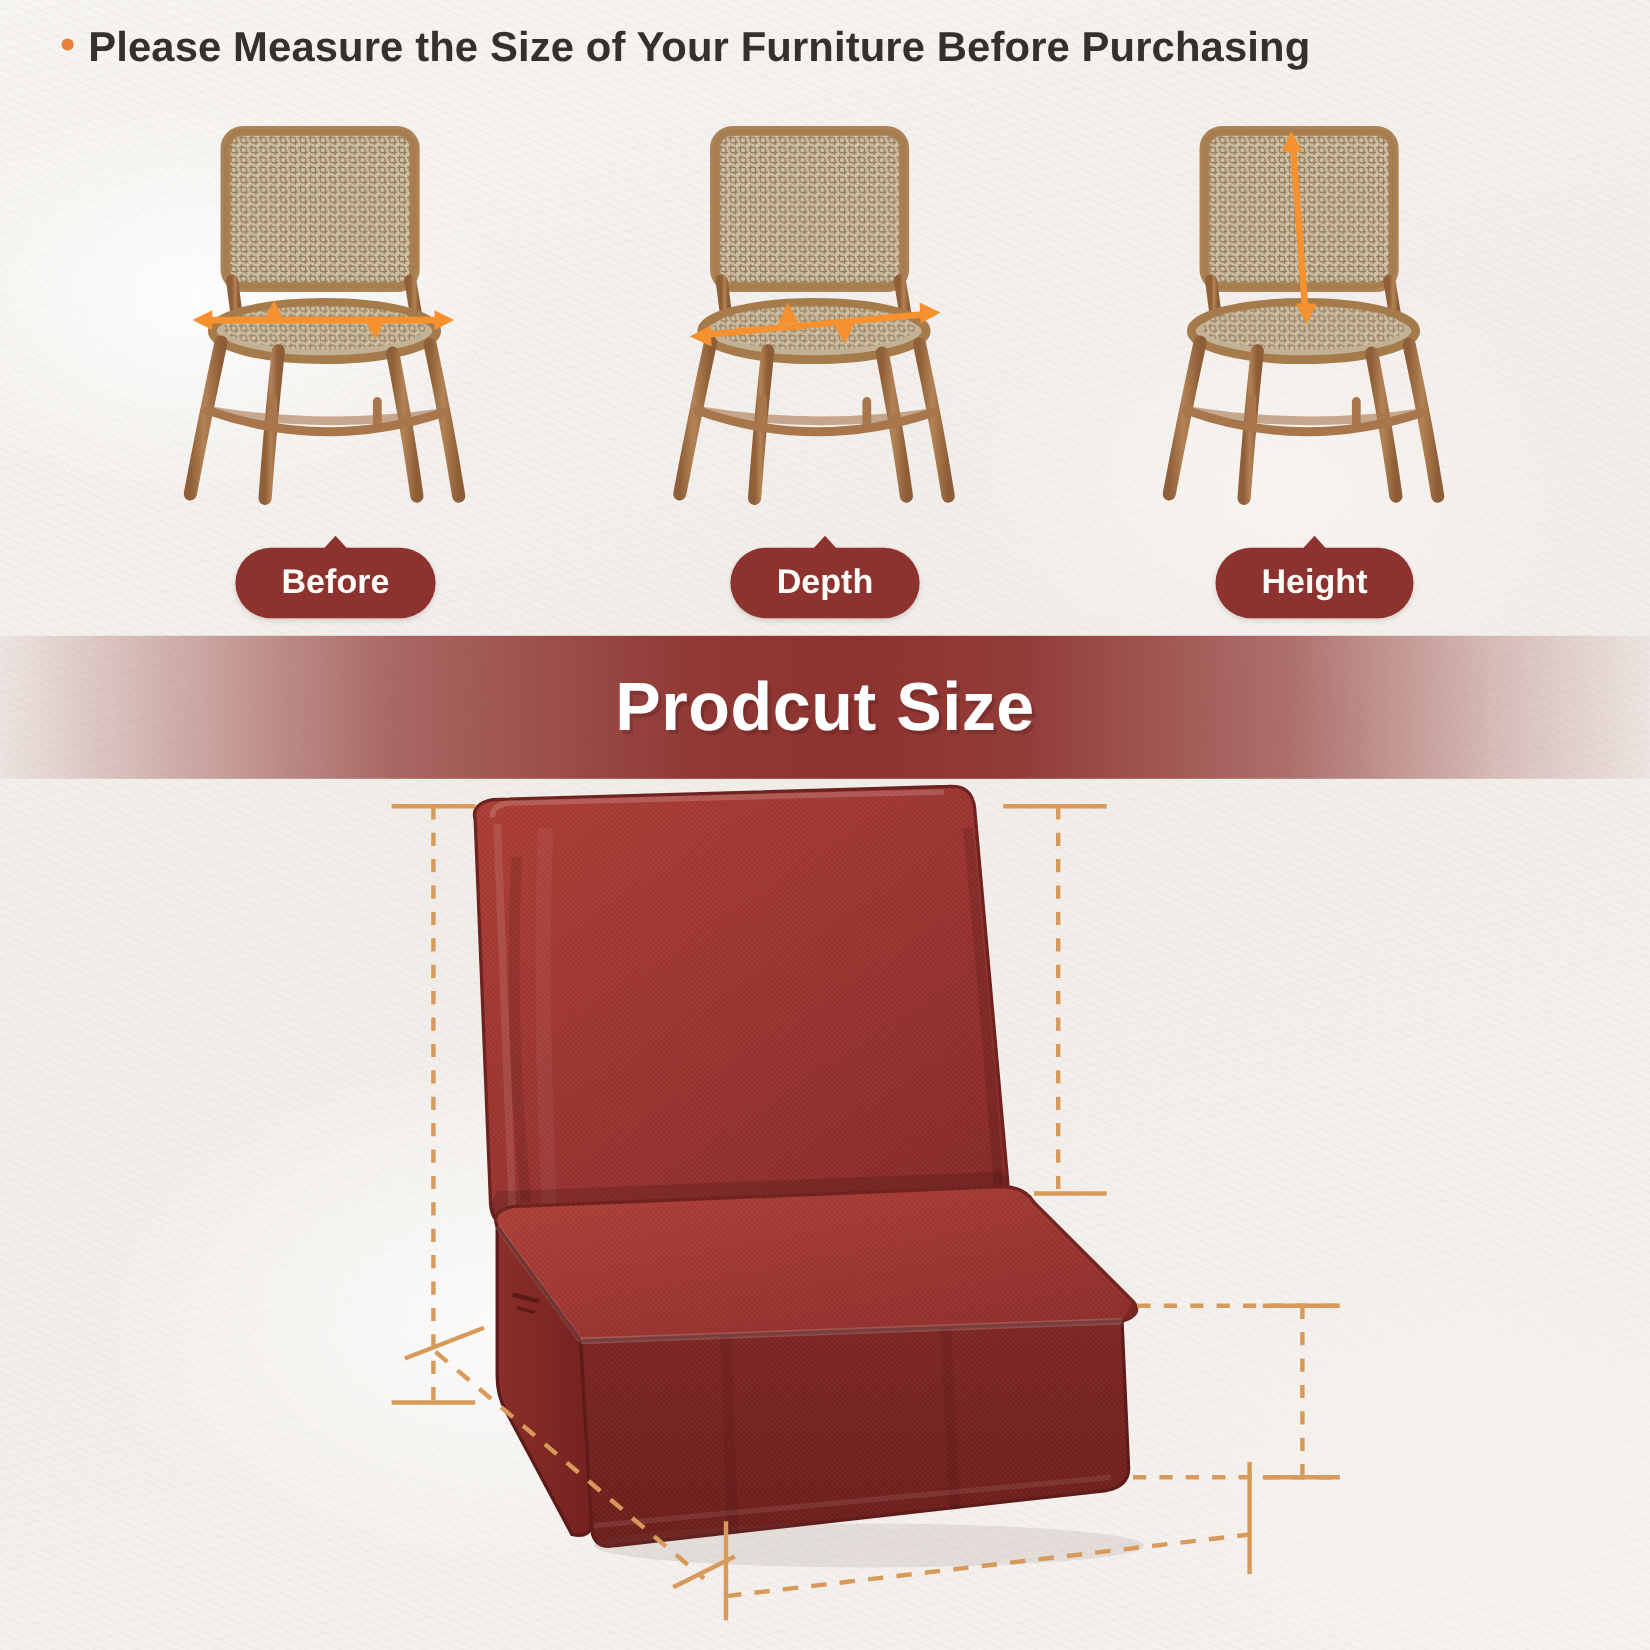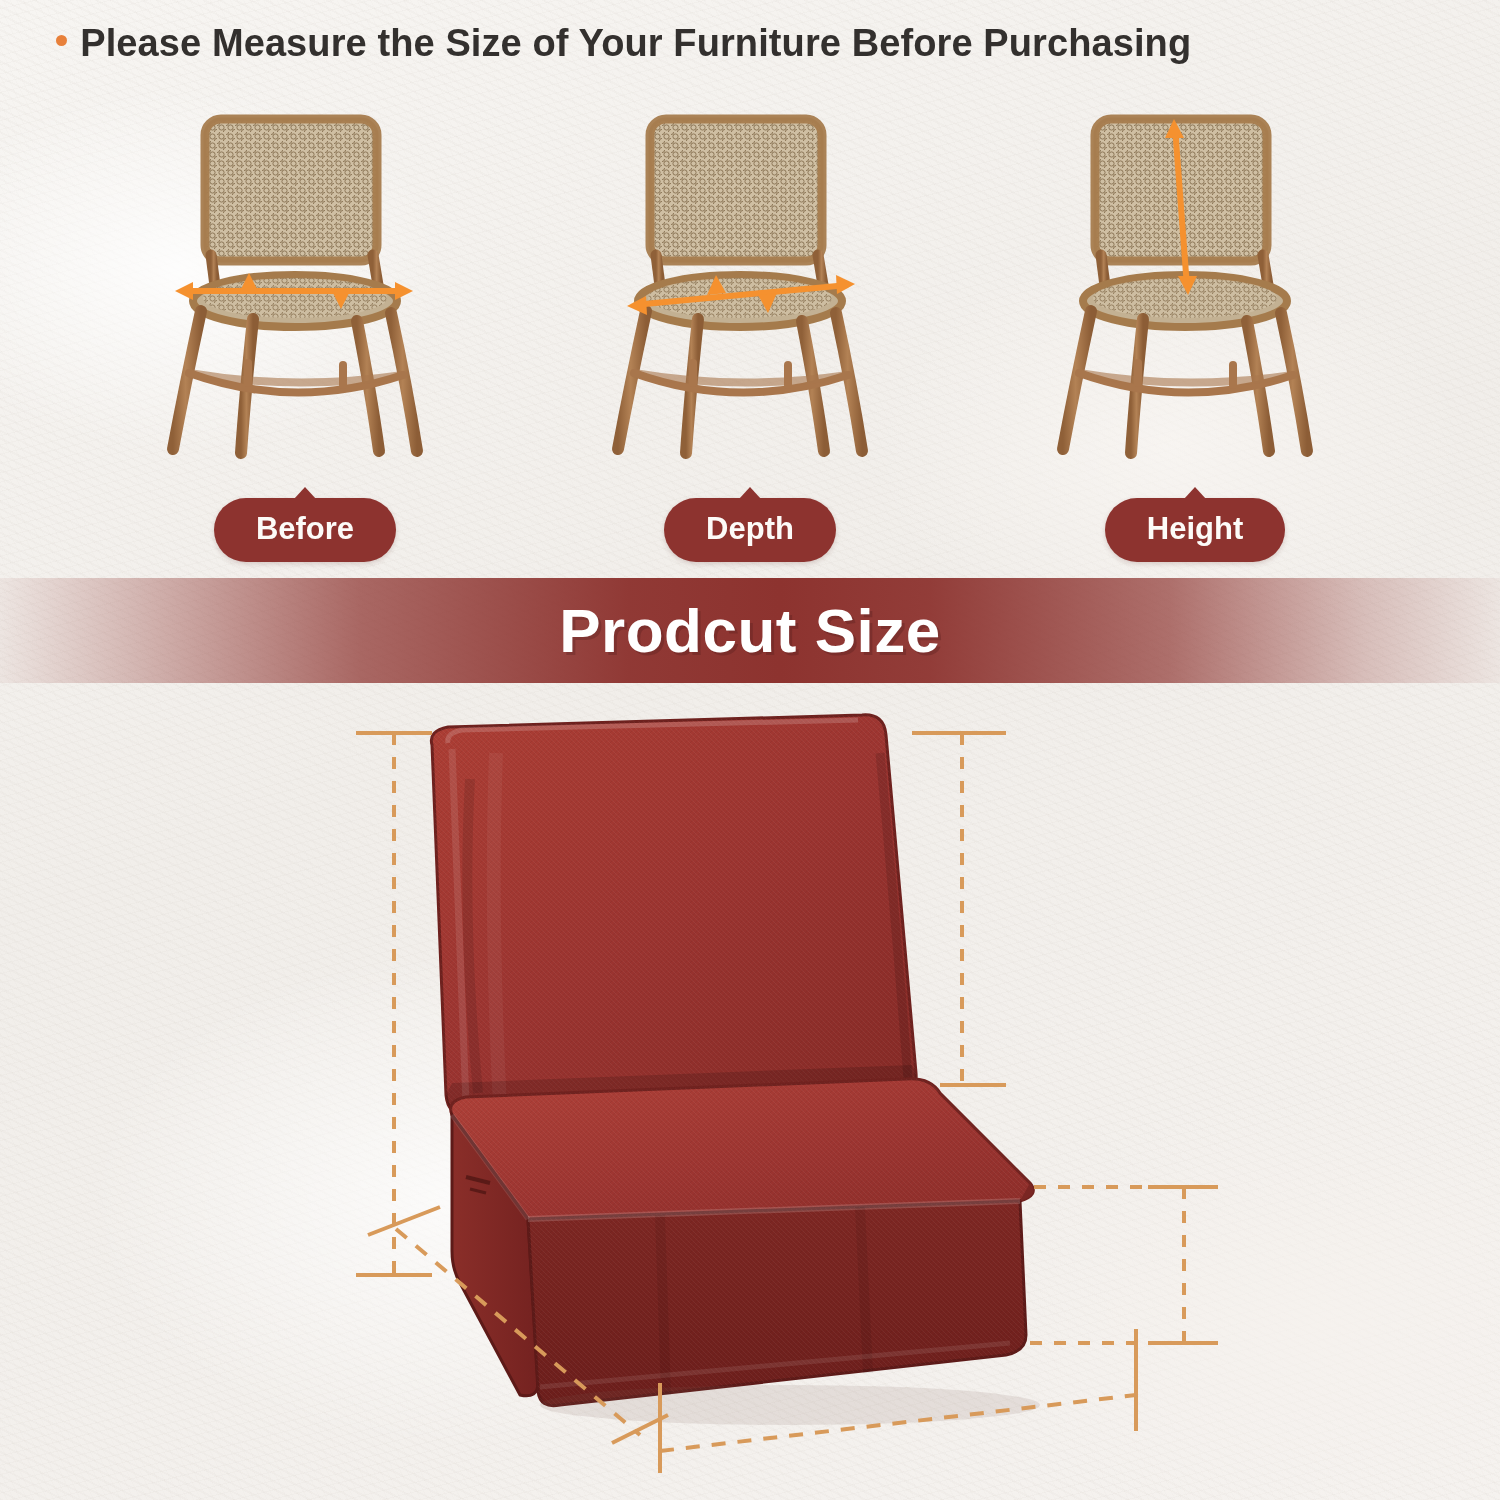--- a/index.html
+++ b/index.html
@@ -116,21 +116,21 @@
     border-right: 11px solid transparent;
     border-bottom: 12px solid #8d332f;
   }
 
   
   .banner {
     position: absolute;
     top: 578px;
     left: 0;
     width: 1500px;
-    height: 105px;
+    height: 130px;
     background: linear-gradient(to right,
       rgba(141,51,47,0.06) 0%,
       rgba(141,51,47,0.30) 9%,
       rgba(141,51,47,0.72) 24%,
       rgba(141,51,47,0.97) 42%,
       rgba(141,51,47,1) 52%,
       rgba(141,51,47,0.95) 62%,
       rgba(141,51,47,0.68) 78%,
       rgba(141,51,47,0.26) 91%,
       rgba(141,51,47,0.05) 100%);

